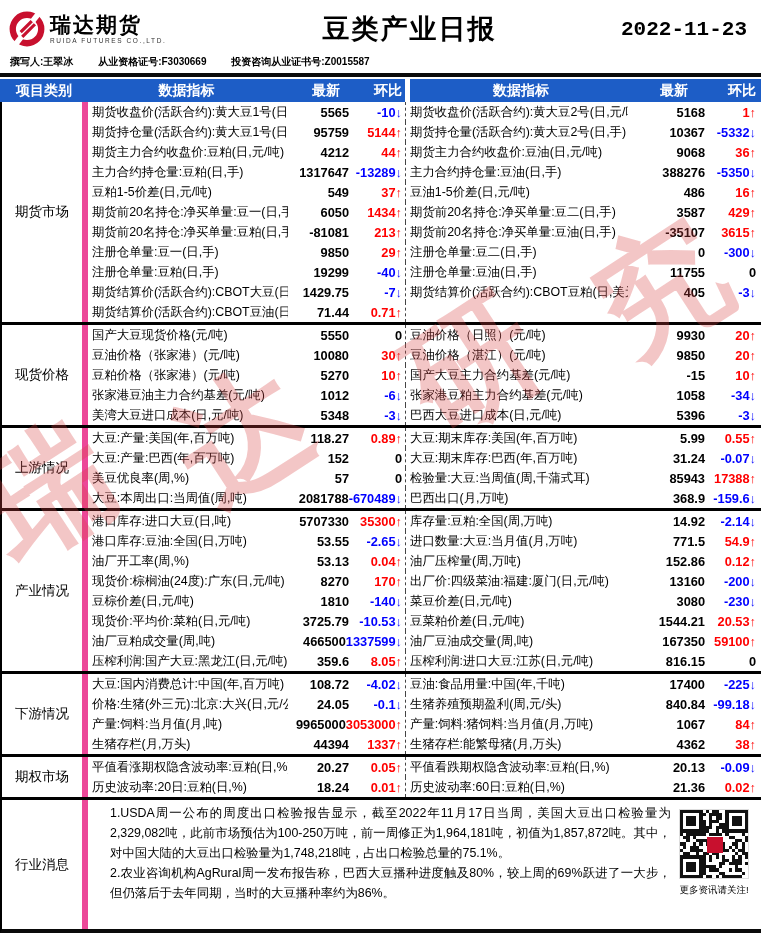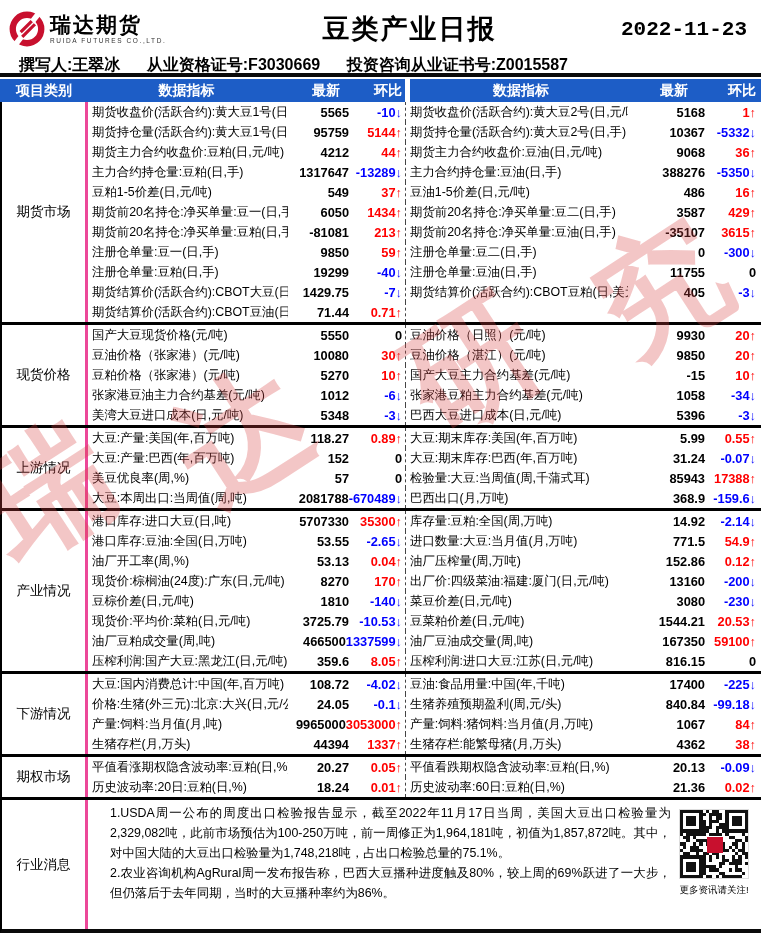--- a/index.html
+++ b/index.html
@@ -11,39 +11,39 @@
   }
   
   .hdr{display:flex; align-items:center; padding:6px 10px 0 8px; height:52px;}
   .brand{display:flex; align-items:center; width:190px;}
   .brand svg{width:38px; height:38px; flex:0 0 auto;}
   .brand-txt{margin-left:4px; display:flex; flex-direction:column;}
   .brand-cn{font-size:21px; font-weight:bold; letter-spacing:2px; line-height:1.05;}
   .brand-en{font-size:6.5px; letter-spacing:1.6px; color:#333; margin-top:1px;}
   .ttl{flex:1; text-align:center; font-size:27px; font-weight:bold; letter-spacing:2px;}
   .date{font-size:21px; font-weight:bold; padding-right:4px;font-family:Liberation Mono, monospace;}
-  .byline{padding:3px 0 2px 10px; font-size:16px; font-weight:bold; height:20px;margin-left:9px;}
+  .byline{padding:3px 0 2px 10px; font-size:10px; font-weight:bold; height:20px;}
   .byline span{margin-right:22px;}
   .toprule{height:4px; background:#0a0a0a; margin-top:1px;}
   
   .thead{display:flex; height:23px; margin-top:2px; font-weight:bold; color:#fff; font-size:14px;border-radius:7px;}
   .th-left{width:405px; background:var(--hdr); display:flex; align-items:center;}
   .th-gap{width:5px;}
   .th-right{flex:1; background:var(--hdr); display:flex; align-items:center;}
   .th-cat{width:88px; text-align:center;}
   .th-ind-l{width:197px; text-align:center;}
   .th-new-l{width:55px; text-align:right;}
   .th-chg-l{flex:1; text-align:right; padding-right:3px;}
   .th-ind-r{width:222px; text-align:center;}
   .th-new-r{width:56px; text-align:right;}
   .th-chg-r{flex:1; text-align:right; padding-right:5px;}
   
   .section{display:flex; border-left:2px solid #000;}
   .section.bt{border-top:3px solid #000;}
-  .cat{width:86px; border-right:3px solid #ec4899; display:flex; align-items:center; justify-content:center; font-size:13.5px;}
+  .cat{width:86px; border-right:6px solid #ec4899; display:flex; align-items:center; justify-content:center; font-size:13.5px;}
   .rows{flex:1; display:flex; flex-direction:column;}
   .row{display:flex; height:20px; align-items:center;}
   .lhalf{width:317px; display:flex; align-items:center; height:100%;}
   .rhalf{flex:1; border-left:1px dashed #444; display:flex; align-items:center; height:100%;}
   .lab{font-size:12.4px; white-space:nowrap; overflow:hidden; padding-left:4px;}
   .lhalf .lab{width:200px;}
   .rhalf .lab{width:222px;}
   .val{flex:1; text-align:right; font-size:12.8px; font-weight:bold; white-space:nowrap;}
   .chg{min-width:56px; text-align:right; font-size:12.8px; font-weight:bold; white-space:nowrap; padding-right:3px;}
   .rhalf .chg{padding-right:5px;}
@@ -189,21 +189,21 @@
           <div class="rhalf">
             <div class="lab">期货前20名持仓:净买单量:豆油(日,手)</div>
             <div class="val">-35107</div>
             <div class="chg up">3615↑</div>
           </div>
         </div>
         <div class="row">
           <div class="lhalf">
             <div class="lab">注册仓单量:豆一(日,手)</div>
             <div class="val">9850</div>
-            <div class="chg up">59↑</div>
+            <div class="chg up">29↑</div>
           </div>
           <div class="rhalf">
             <div class="lab">注册仓单量:豆二(日,手)</div>
             <div class="val">0</div>
             <div class="chg down">-300↓</div>
           </div>
         </div>
         <div class="row">
           <div class="lhalf">
             <div class="lab">注册仓单量:豆粕(日,手)</div>

